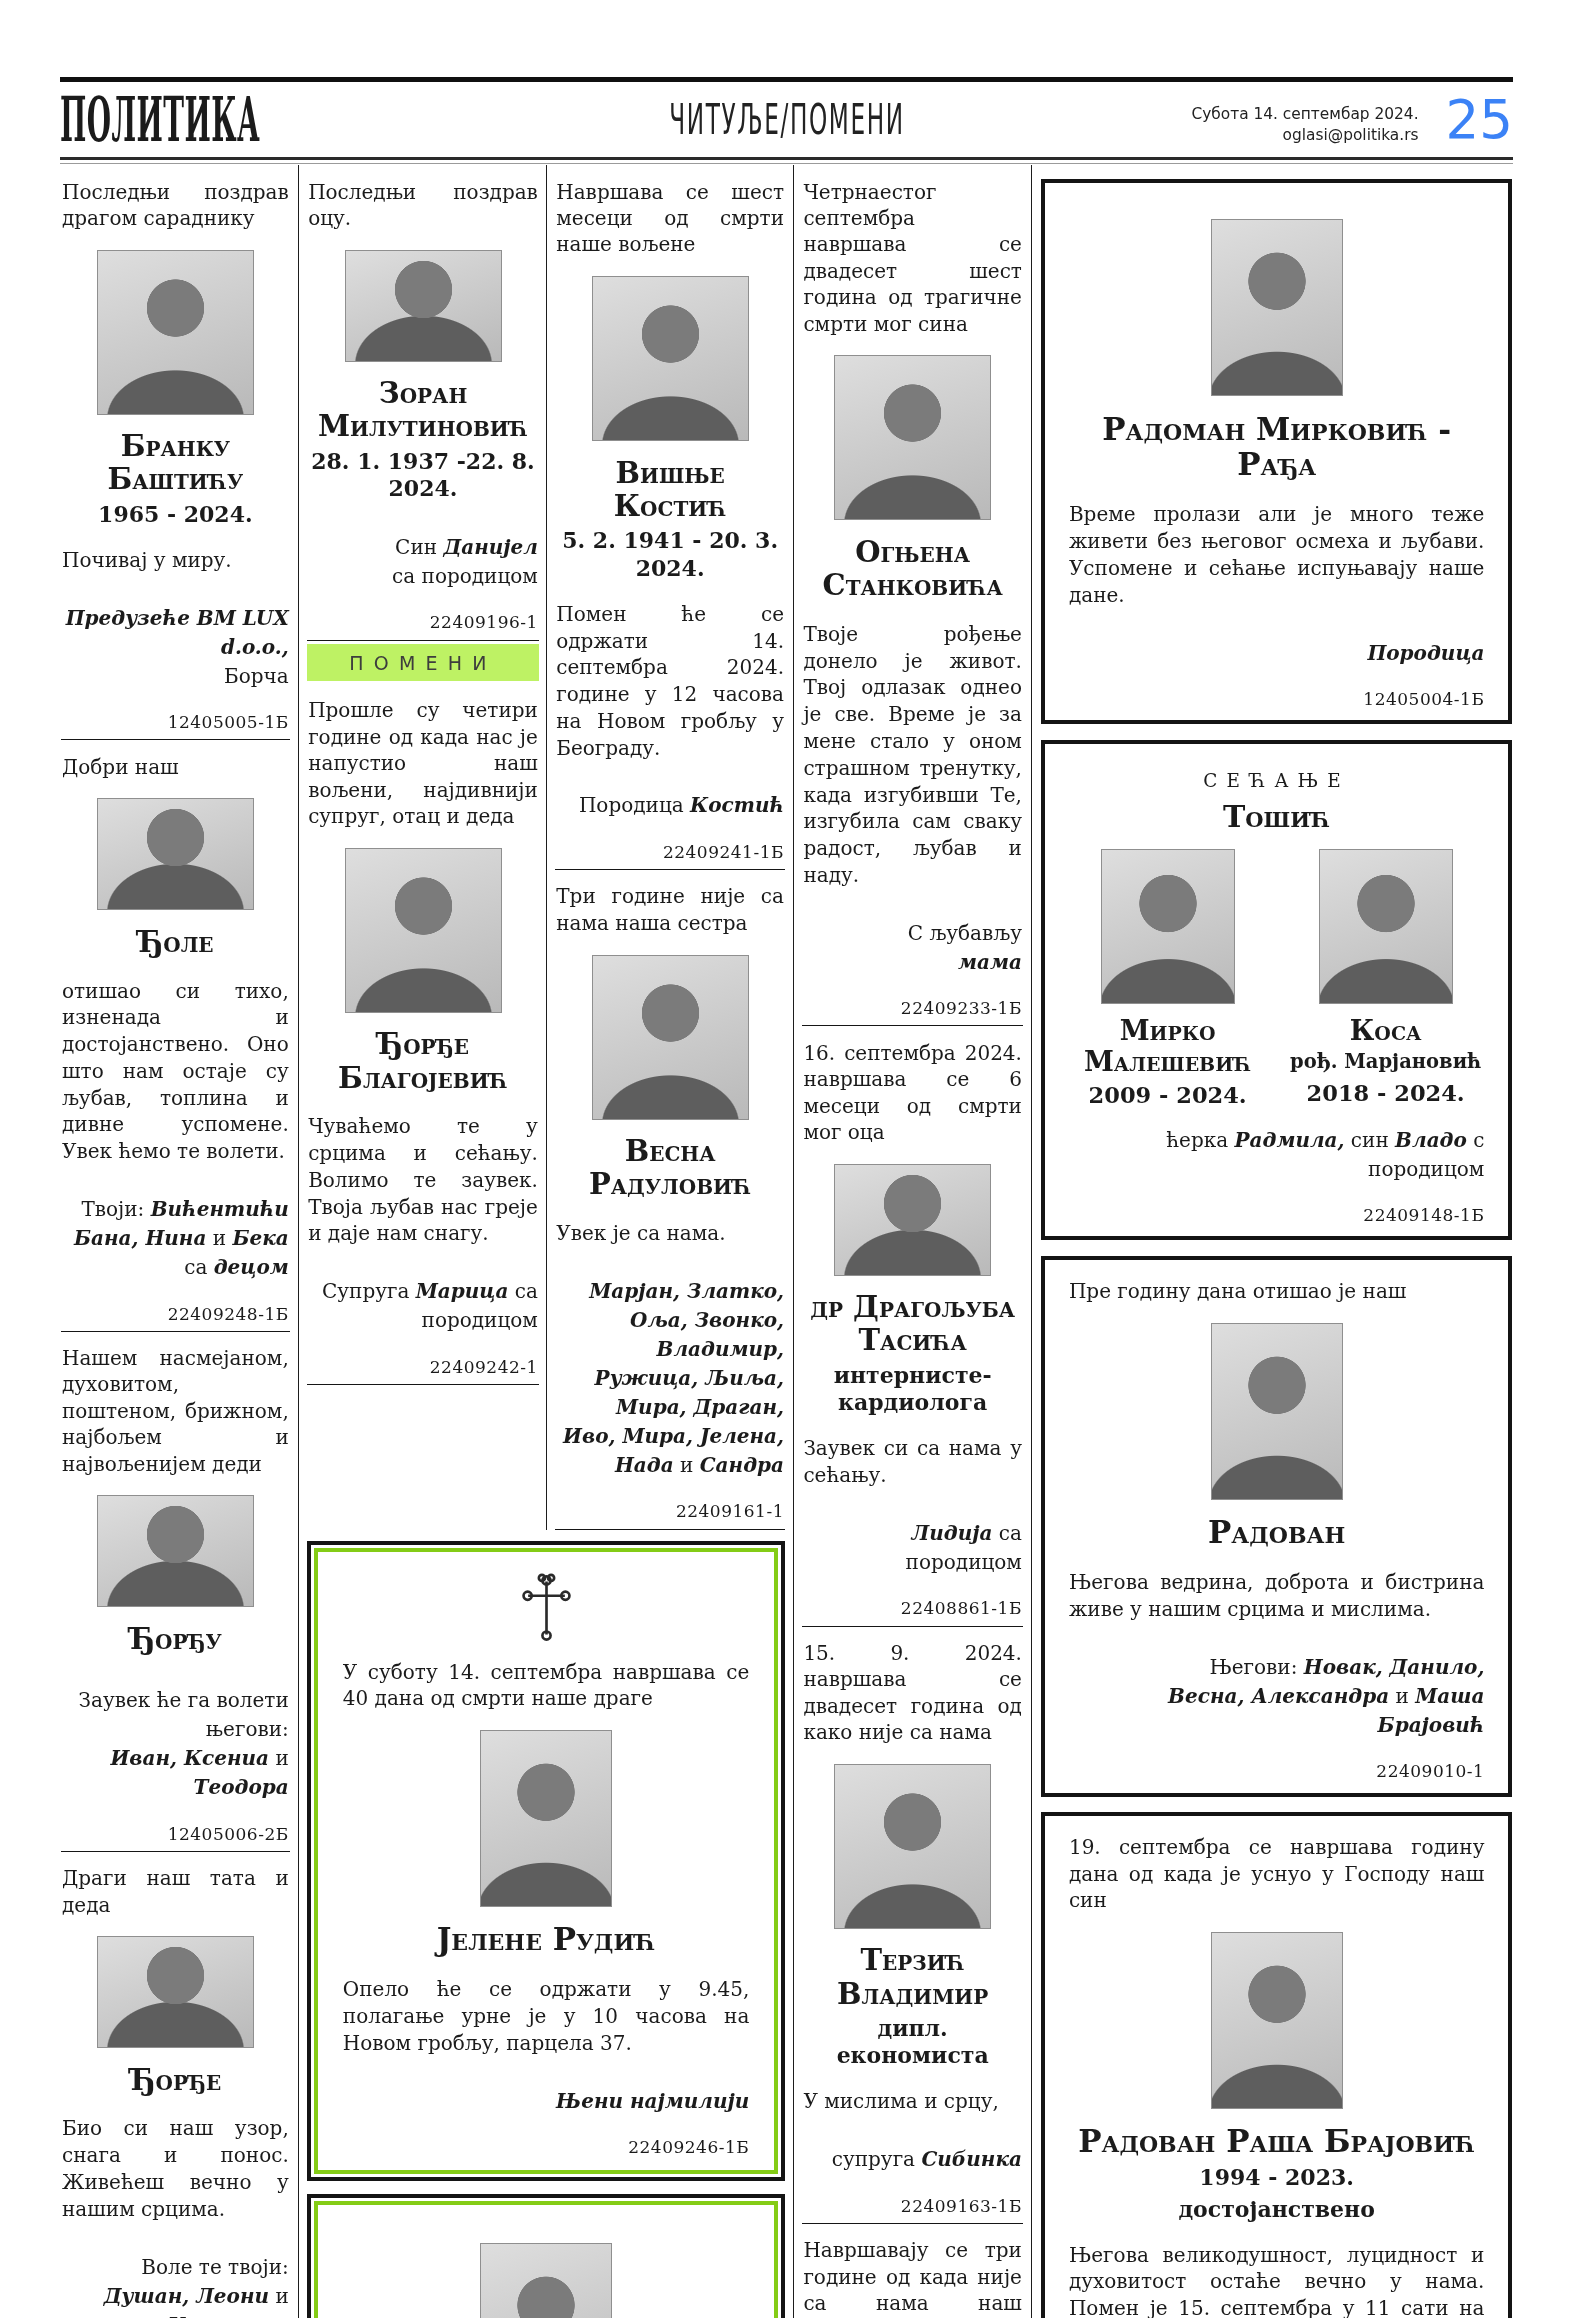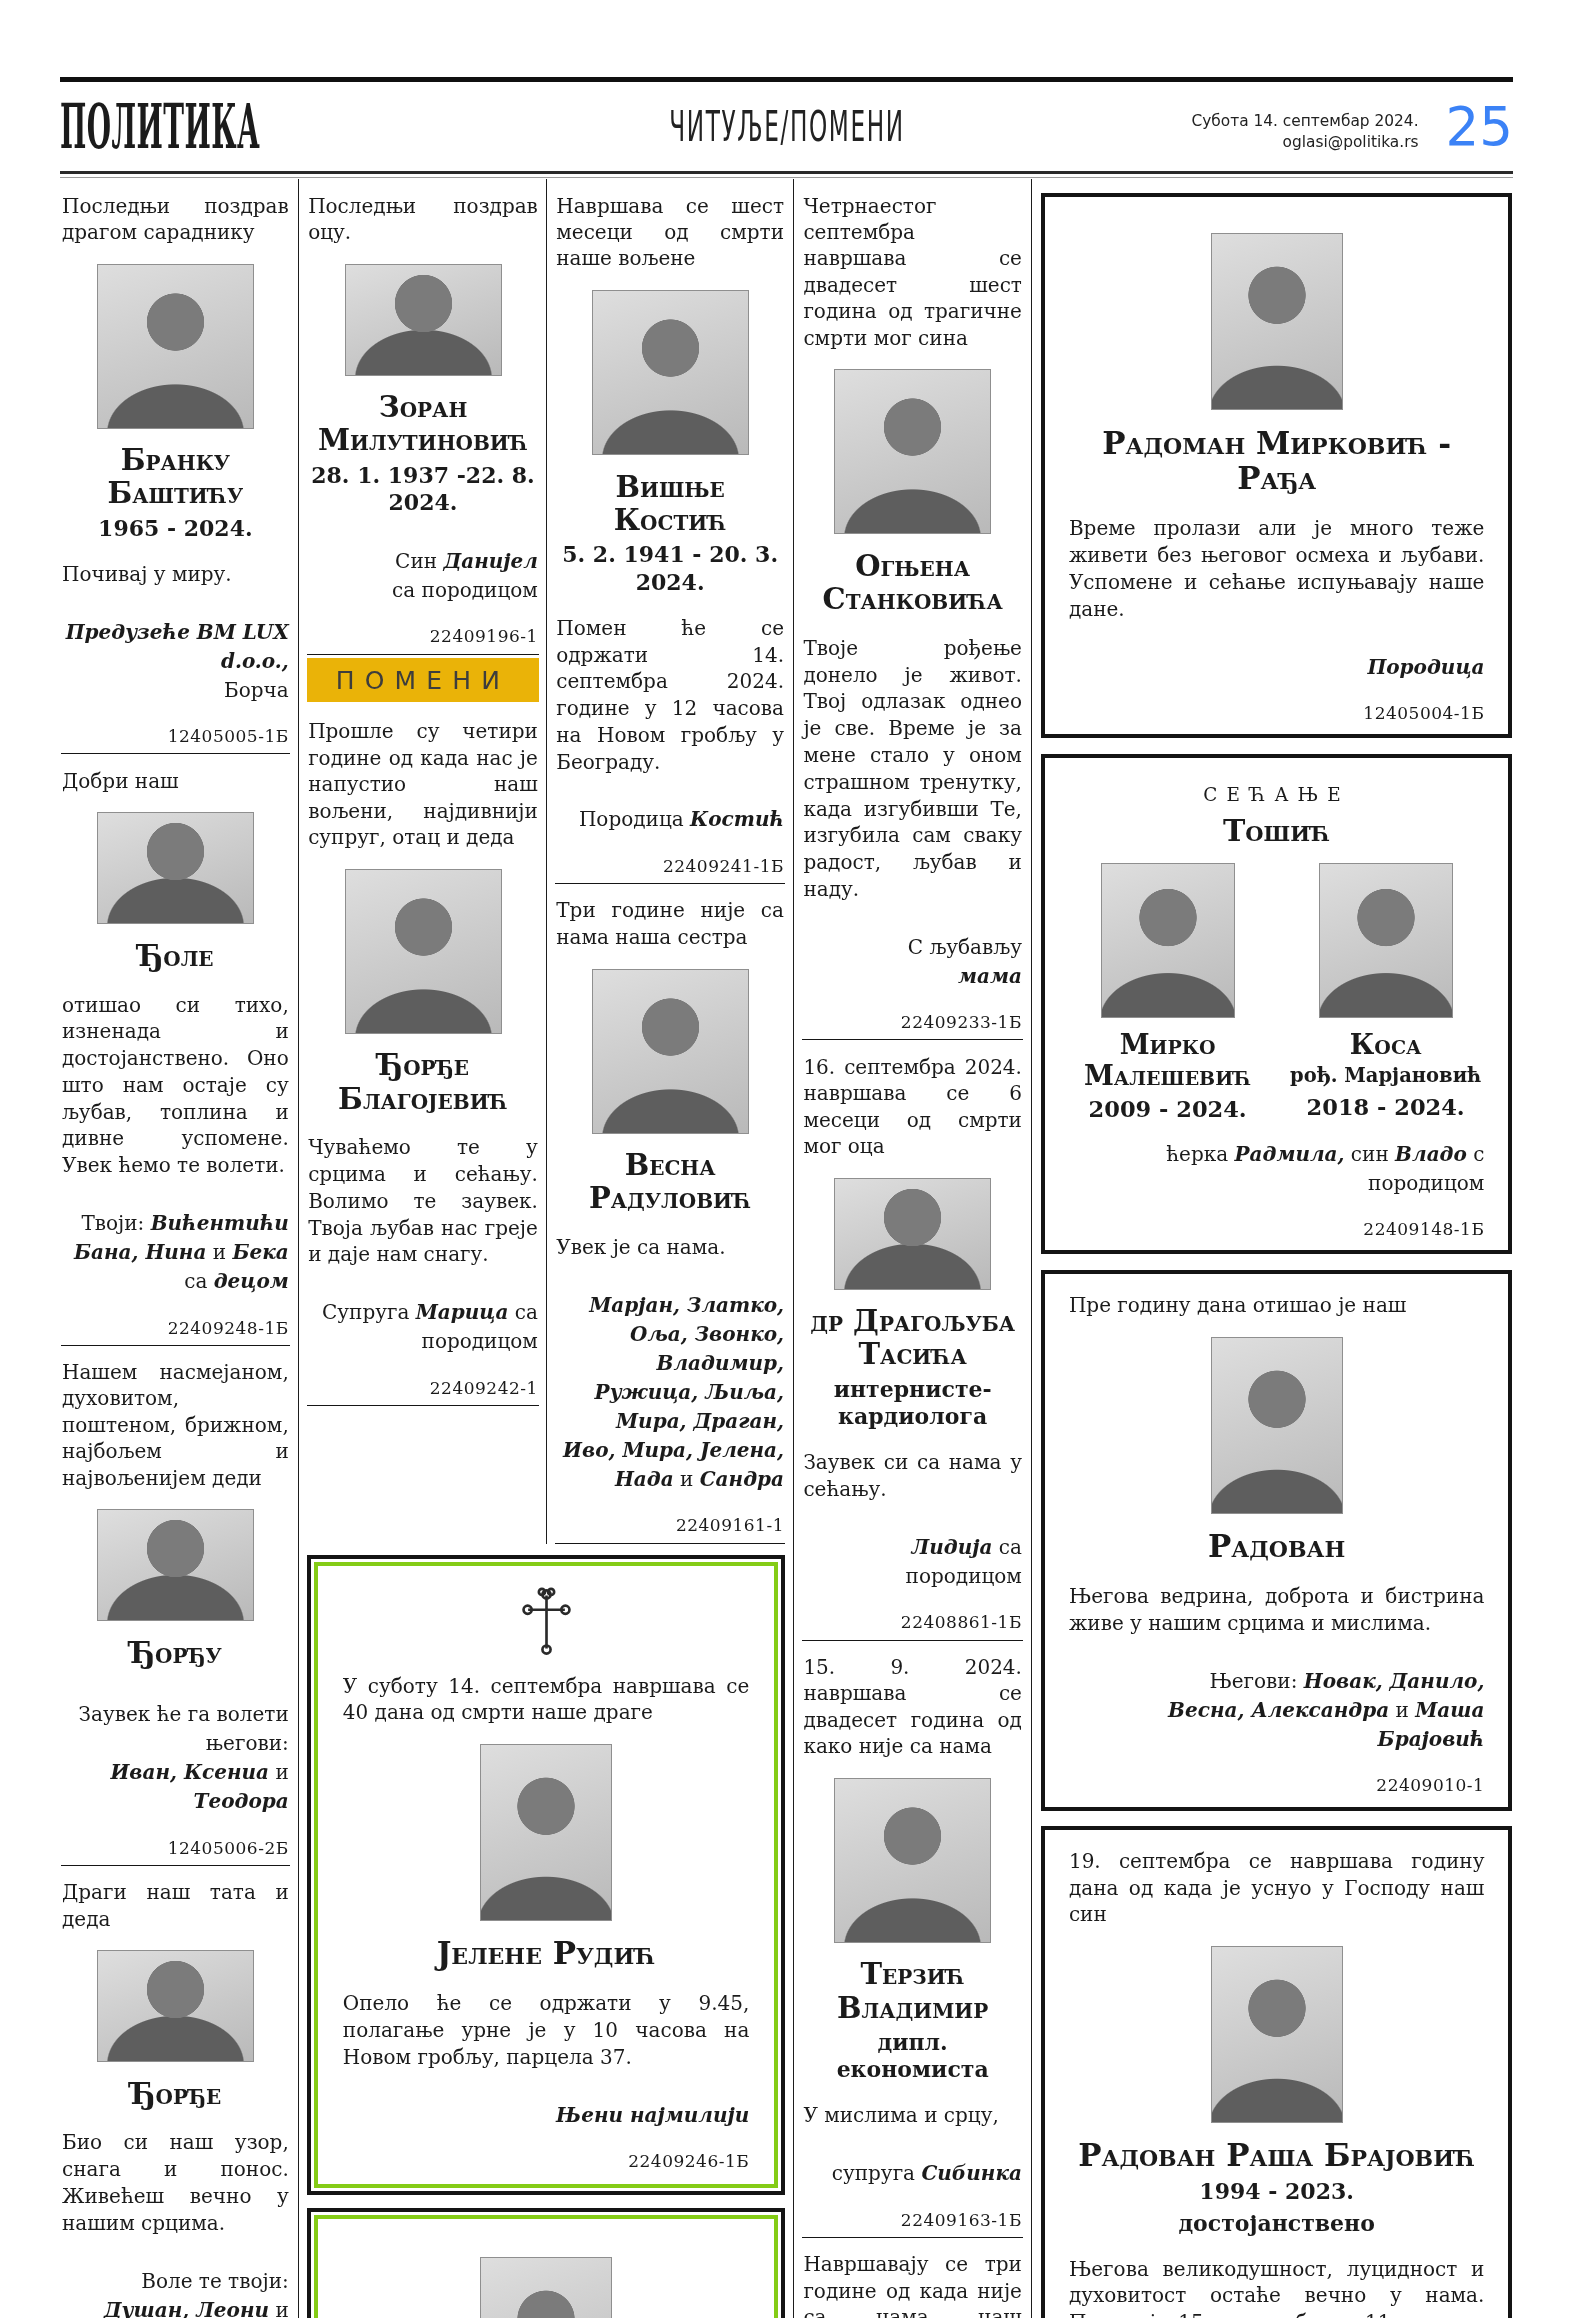--- a/index.html
+++ b/index.html
@@ -3,21 +3,21 @@
 <meta charset="utf-8">
 <style>
   html,body{margin:0;padding:0;background:#f4f4f2;}
   .page{
     width:1573px;min-height:2319px;background:#fff;margin:0 auto;
     box-sizing:border-box;padding:77px 60px 20.5px;
     font-family:"DejaVu Serif", serif;color:#1b1b1b;
   }
   
   .topline{height:4.6px;background:#101010;}
-  .hrow{position:relative;display:flex;align-items:center;justify-content:space-between;height:89px;}
+  .hrow{position:relative;display:flex;align-items:center;justify-content:space-between;height:75px;}
   .logo{font-weight:bold;font-size:34px;letter-spacing:0.5px;
         transform:scaleY(1.8) scaleX(0.82);transform-origin:left center;white-space:nowrap;}
   .htitle{position:absolute;left:50%;top:50%;
         transform:translate(-50%,-50%) scaleY(1.45) scaleX(0.8);
         font-family:"DejaVu Sans",sans-serif;font-size:29px;letter-spacing:2px;white-space:nowrap;color:#222;}
   .hright{display:flex;align-items:flex-end;gap:27px;}
   .hmeta{text-align:right;font-family:"DejaVu Sans",sans-serif;font-size:15.4px;line-height:1.35;color:#222;}
   .pnum{font-family:"DejaVu Sans",sans-serif;font-size:53px;font-weight:400;line-height:1;color:#3b82f6;}
   .hline1{height:3.1px;background:#2a2a2a;}
   .hline2{height:1px;background:#9b9b9b;margin-top:3.6px;}
@@ -43,22 +43,22 @@
   .ph-l{width:155px;height:110px;}
   .ph-s{width:155px;height:163px;}
   .ph-p{width:130px;height:175px;}
   .dname{text-align:center;font-weight:bold;font-variant:small-caps;font-size:29px;line-height:1.15;margin-top:7.2px;}
   .frame1 .dname,.frame2in .dname{font-size:31px;}
   .dsub{text-align:center;font-weight:bold;font-size:22px;line-height:1.25;margin-top:4.1px;}
   .body{font-size:20px;line-height:1.34;text-align:justify;margin-top:18.4px;}
   .sig{margin-top:30px;text-align:right;font-size:20px;line-height:1.45;}
   .nid{margin-top:21.5px;text-align:right;font-size:17px;letter-spacing:0.5px;}
   
-  .bar{background:#eab308;text-align:center;font-family:"DejaVu Sans",sans-serif;
-       font-size:25px;letter-spacing:10.2px;color:#3d3d3d;padding:8.2px 0 7.2px;margin:3.1px 0;}
+  .bar{background:#bef264;text-align:center;font-family:"DejaVu Sans",sans-serif;
+       font-size:19px;letter-spacing:10.2px;color:#3d3d3d;padding:8.2px 0 7.2px;margin:3.1px 0;}
   
   .frame2{border:4.6px solid #141414;margin:11.3px 0 13.3px;}
   .frame2in{border:4px solid #84cc16;margin:3.1px;padding:19.5px 24.6px 12.3px;}
   .frame1{border:4.1px solid #141414;box-sizing:border-box;margin:13.3px 0 15.4px;padding:18.4px 23.6px 11.3px;}
   .c-w .frame1:first-child{margin-top:13.3px;}
   .cross{display:block;margin:2px auto 15.4px;}
   
   .pair-small{text-align:center;letter-spacing:9.2px;font-size:18.4px;margin-top:8px;}
   .pair-title{text-align:center;font-weight:bold;font-variant:small-caps;font-size:30px;margin:8.2px 0 3.1px;}
   .persons{display:flex;gap:20.5px;margin-top:5.1px;}

